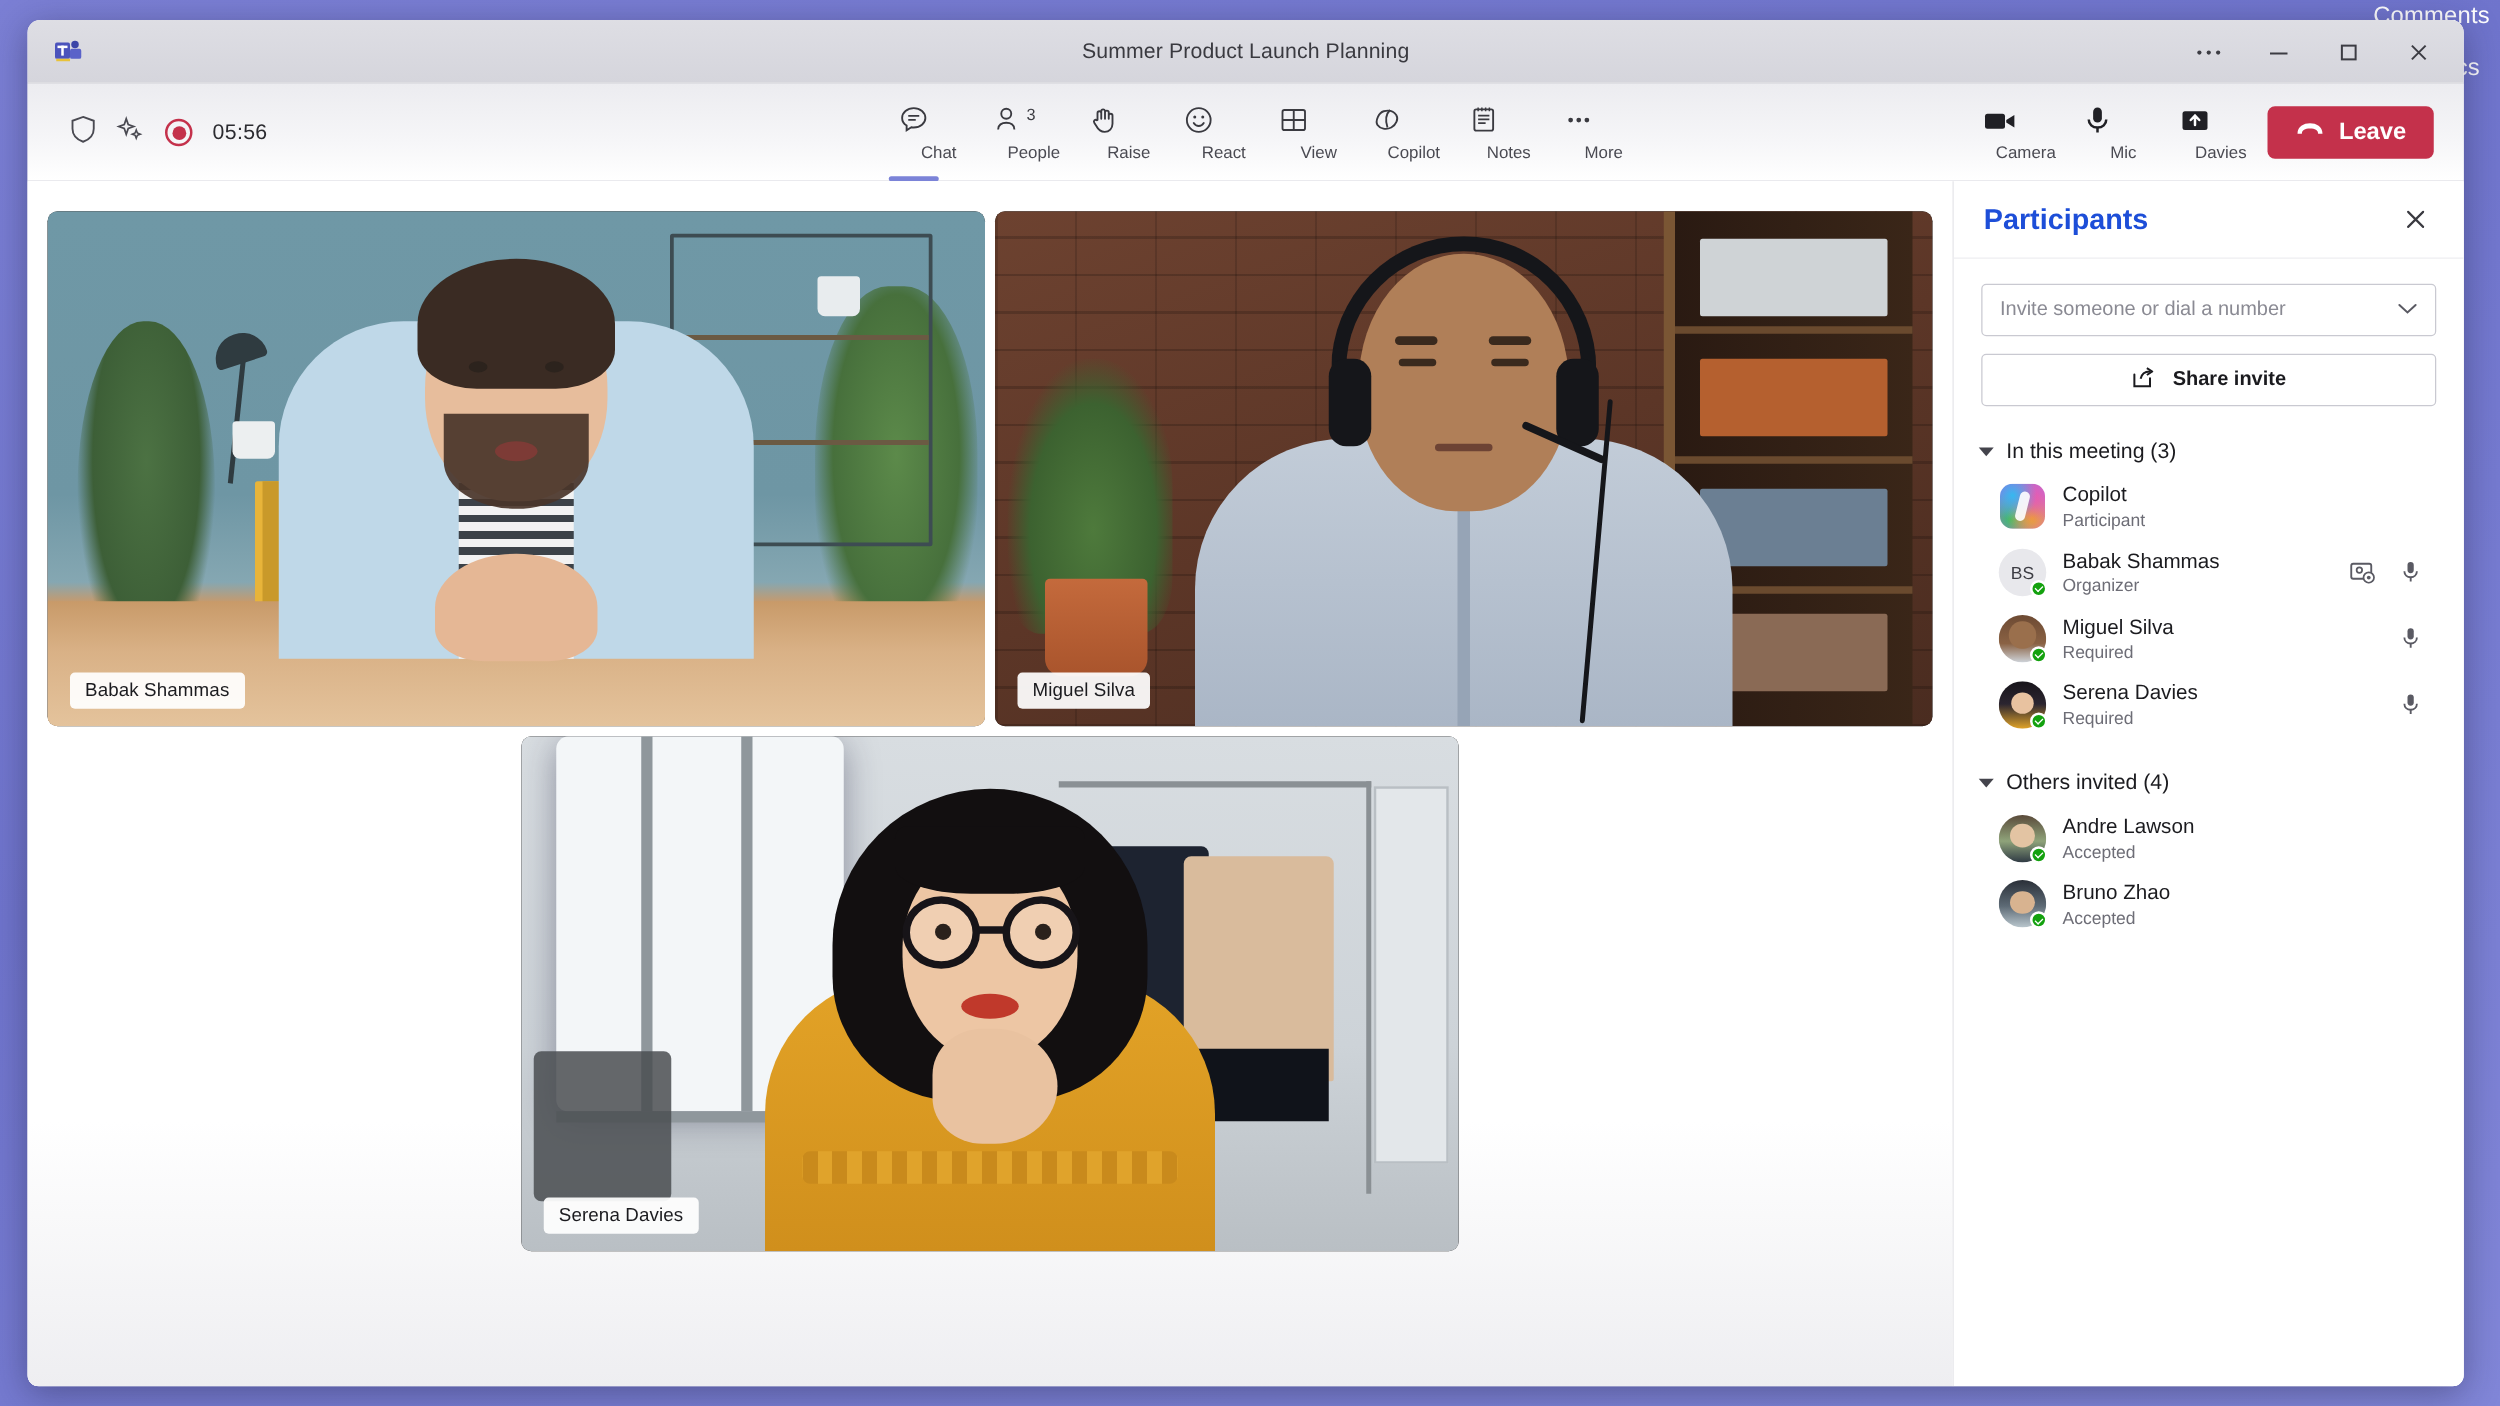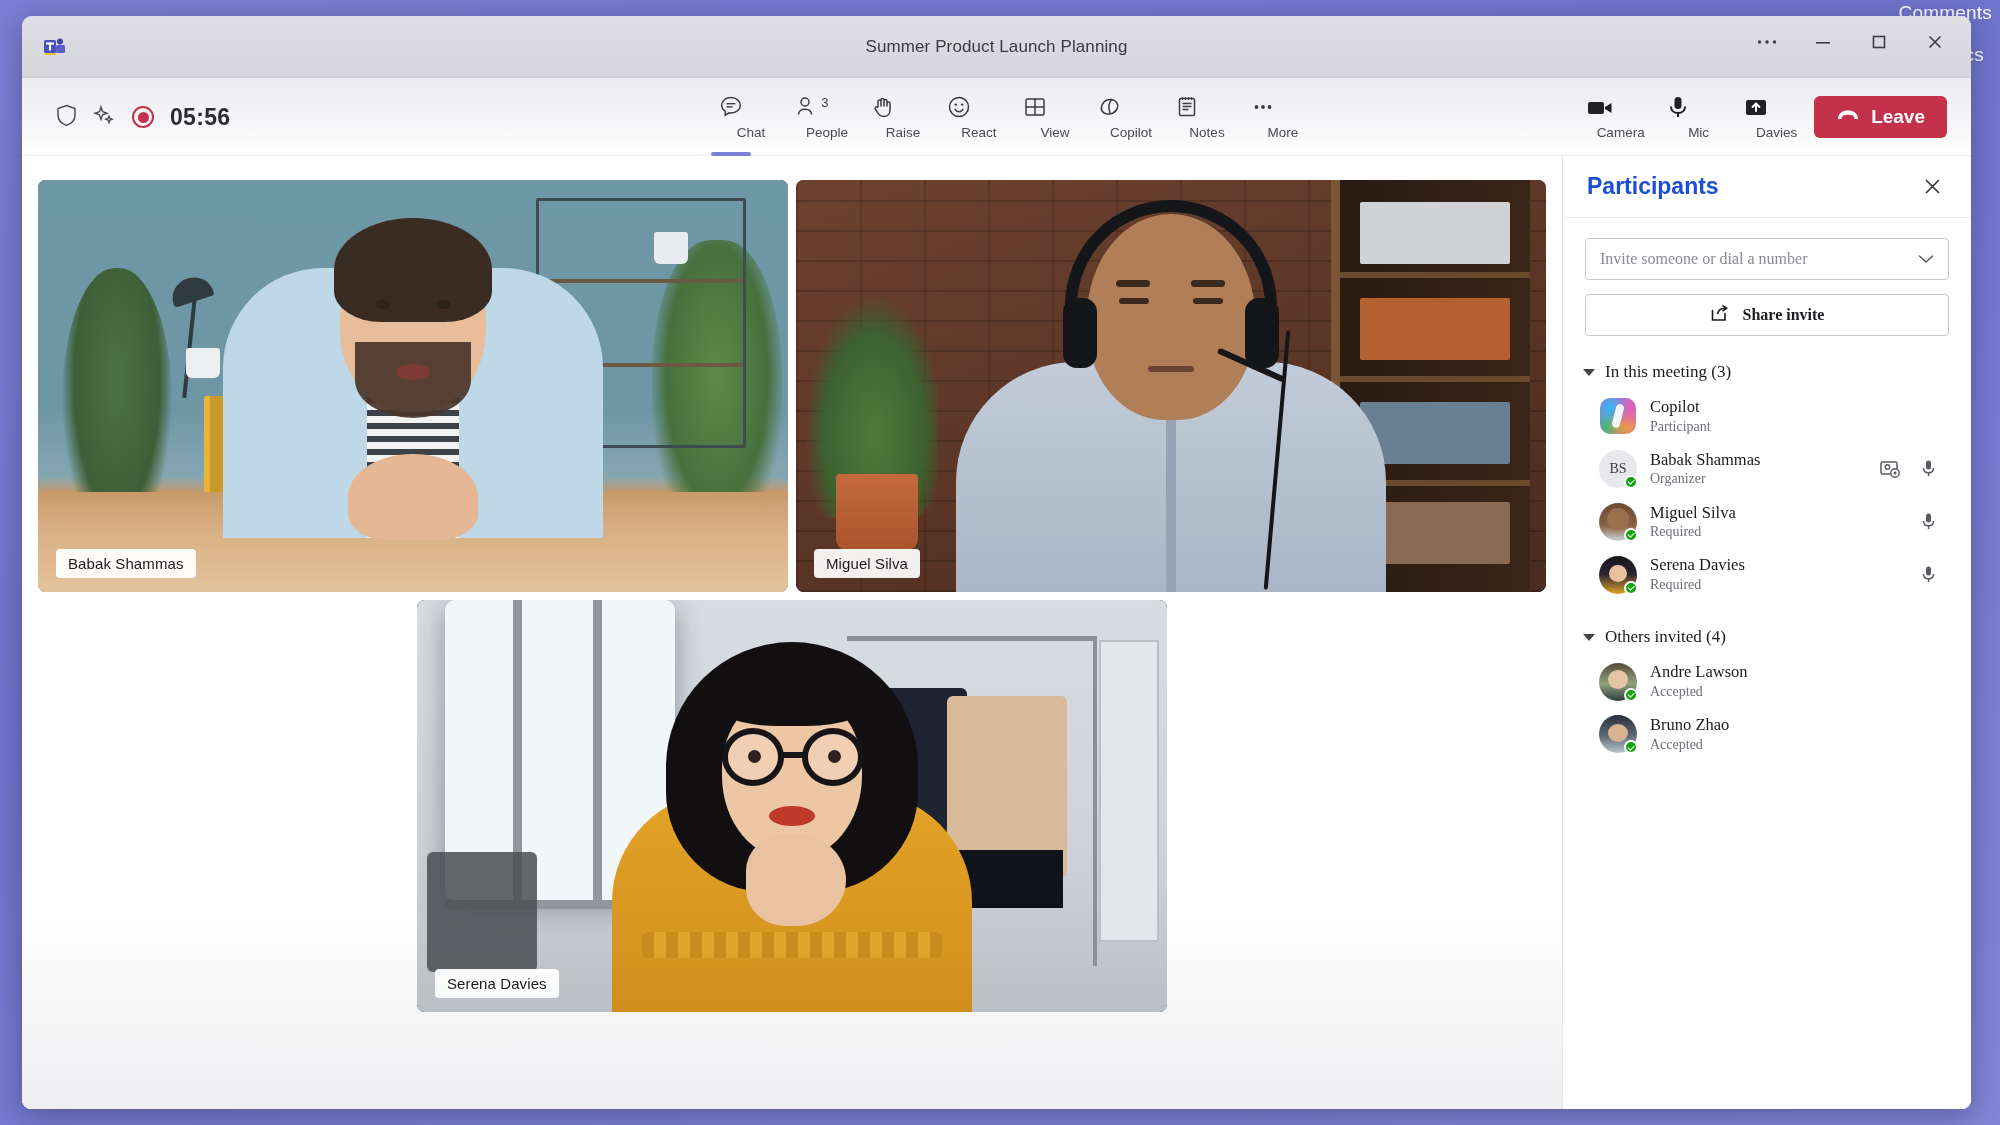--- a/index.html
+++ b/index.html
@@ -26,21 +26,21 @@
     position: absolute; left: 22px; top: 16px;
     width: 1949px; height: 1093px;
     background: #ffffff;
     border-radius: 10px 10px 9px 9px;
     overflow: hidden;
     box-shadow: 0 6px 28px rgba(30,30,60,.40);
   }
 
   
   .titlebar {
-    position: relative; height: 62px;
+    position: relative; height: 51px;
     background: linear-gradient(180deg,#dedee4 0%, #d5d5dc 100%);
     display: flex; align-items: center;
     border-bottom: 1px solid #cfcfd6;
     padding-left: 44px;
   }
   .tb-logo { position: absolute; left: 22px; top: 50%; transform: translateY(-50%);
              width: 22px; height: 20px; }
   .tb-title {
     position: absolute; left: 0; right: 0; text-align: center;
     font-size: 17px; color: #3a3a40; letter-spacing: .1px;
@@ -61,21 +61,21 @@
   }
   .tool-left {
     position: absolute; left: 34px; top: 0; height: 78px;
     display: flex; align-items: center; gap: 16px;
   }
   .rec-dot {
     width: 22px; height: 22px; border-radius: 50%;
     border: 2px solid #c4314b; display: flex; align-items: center; justify-content: center;
   }
   .rec-dot i { width: 11px; height: 11px; border-radius: 50%; background: #c4314b; display:block;}
-  .timer { font-size: 23px; color: #2b2b30; letter-spacing: .3px; font-weight: bold; }
+  .timer { font-size: 17px; color: #2b2b30; letter-spacing: .3px; }
 
   .tool-center {
     position: absolute; left: 50%; transform: translateX(-50%);
     top: 0; height: 78px; display: flex; align-items: center; gap: 0px;
   }
   .tool-item {
     width: 76px; height: 70px; display: flex; flex-direction: column;
     align-items: center; justify-content: center; gap: 5px;
     position: relative; cursor: default; border-radius: 6px;
   }
@@ -235,21 +235,21 @@
     width: 440px; background: #ffffff; border-left: 1px solid #e6e6ea;
     display: flex; flex-direction: column; position: relative;
   }
   .panel-head {
     height: 62px; display: flex; align-items: center; justify-content: space-between;
     padding: 0 22px 0 24px; border-bottom: 1px solid #eeeef1;
   }
   .panel-title { font-size: 23px; font-weight: bold; color: #1d4ed8; }
   .panel-close { width: 34px; height: 34px; display:flex; align-items:center; justify-content:center;
                  color:#3a3a40; cursor: default; border-radius:4px;}
-  .panel-body { flex: 1; padding: 20px 22px 0 22px; overflow: hidden; font-family: Liberation Serif, serif; }
+  .panel-body { flex: 1; padding: 20px 22px 0 22px; overflow: hidden; }
 
   .invite-input {
     height: 42px; border: 1px solid #c9c9d1; border-radius: 4px;
     display: flex; align-items: center; justify-content: space-between;
     padding: 0 14px; color: #8a8a93; font-size: 16px; cursor: default;
   }
   .share-invite {
     margin-top: 14px; height: 42px; border: 1px solid #c9c9d1; border-radius: 4px;
     display: flex; align-items: center; justify-content: center; gap: 14px;
     font-size: 16px; font-weight: bold; color: #1b1b1f; cursor: default;

